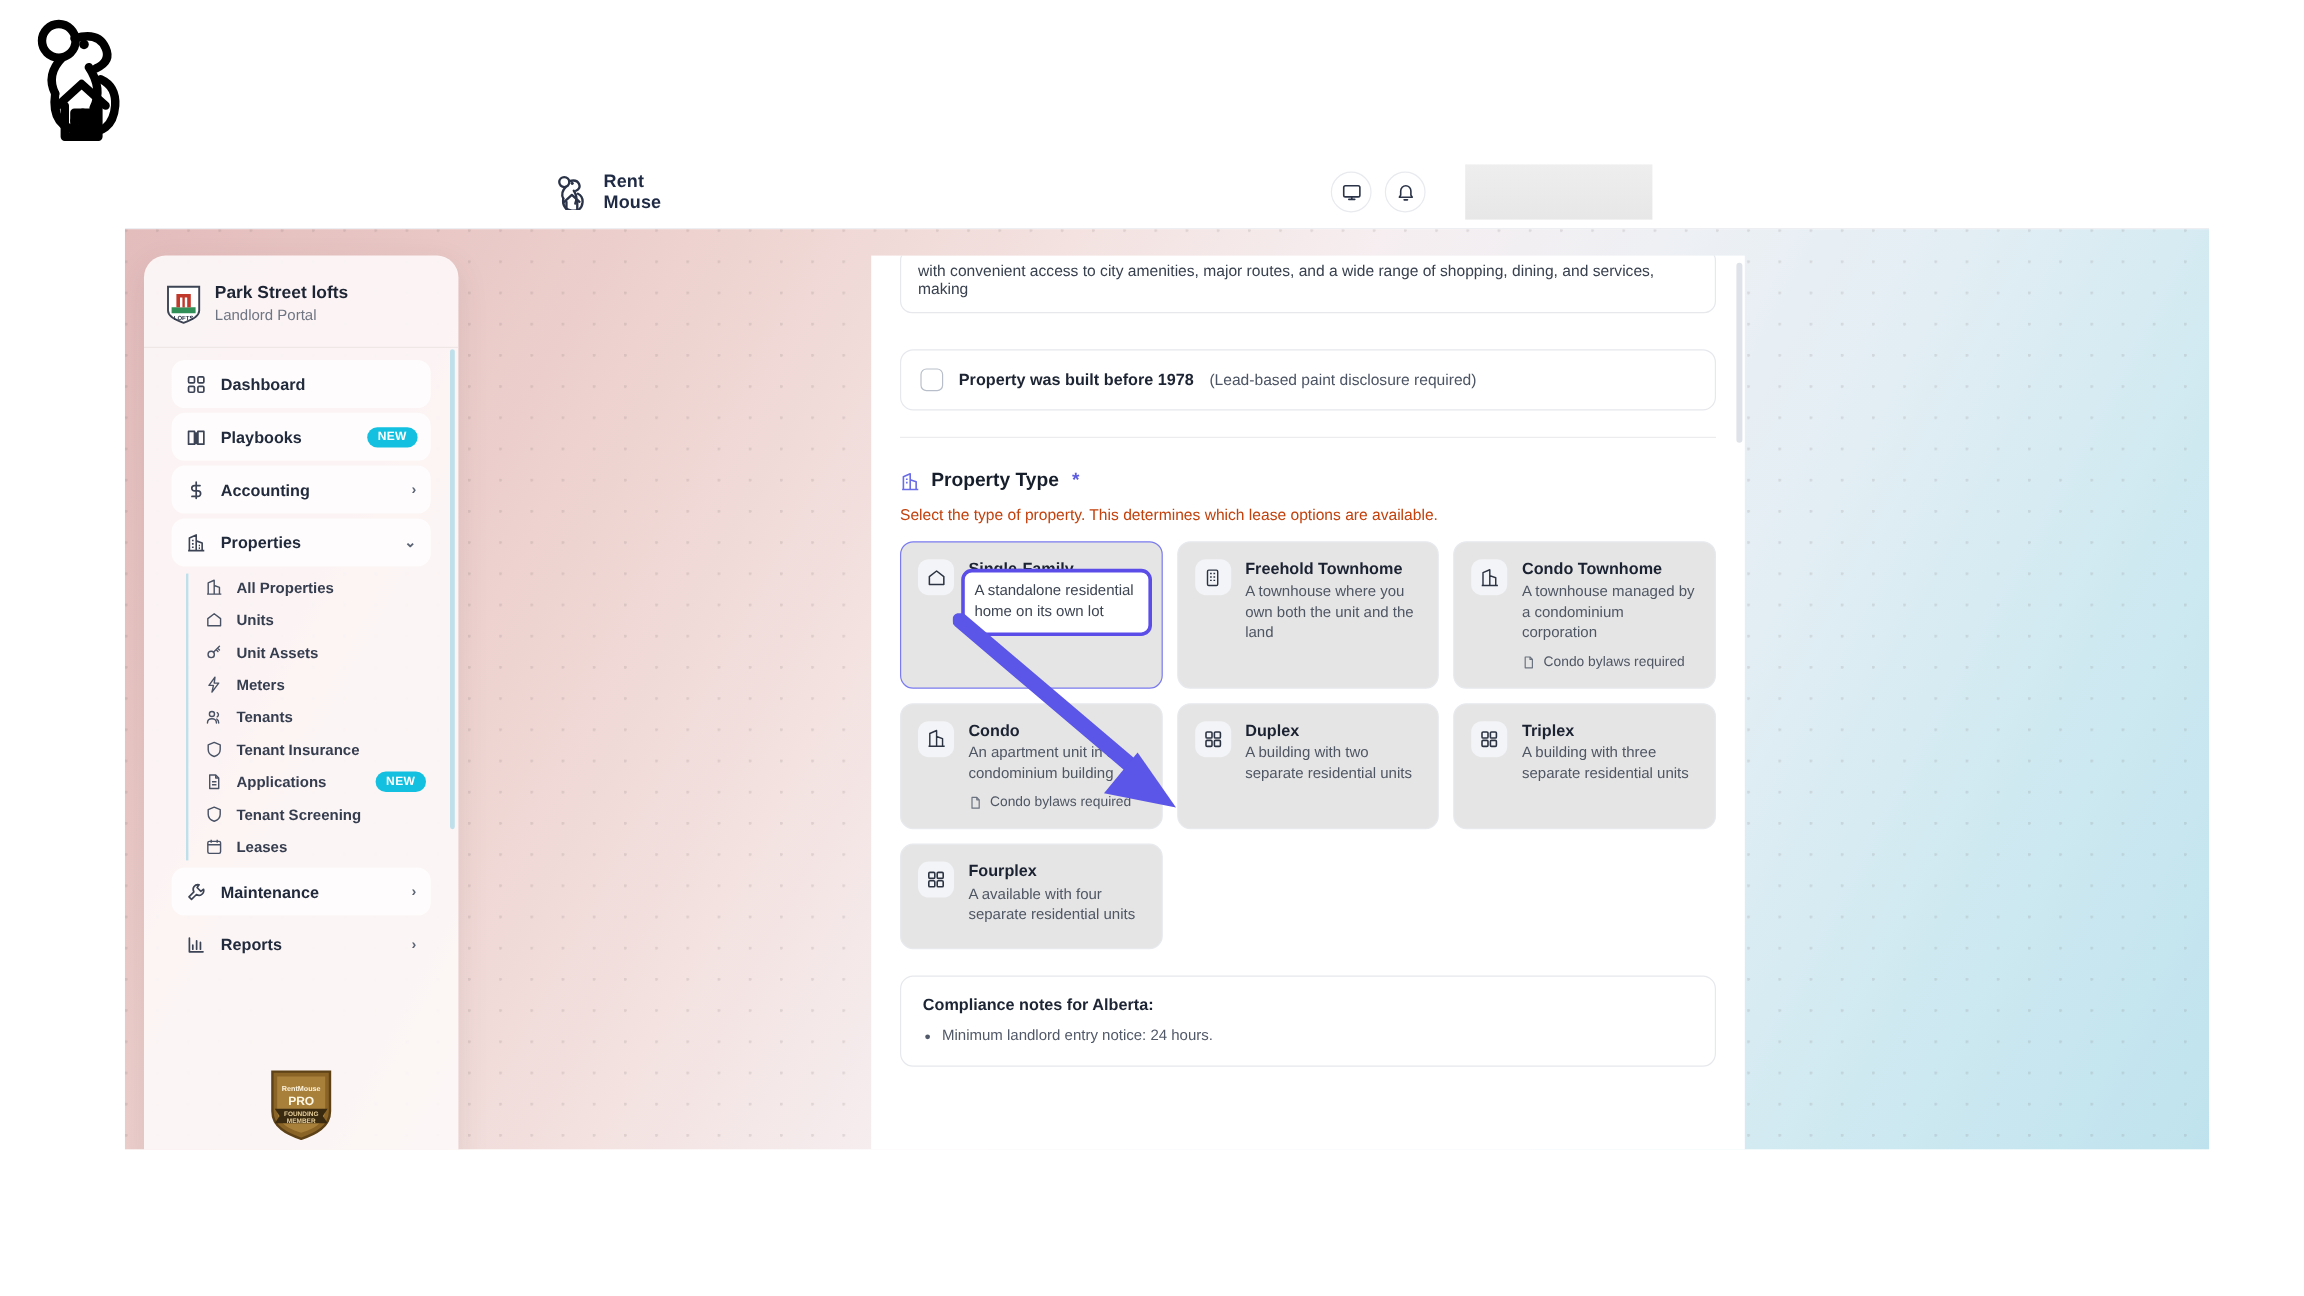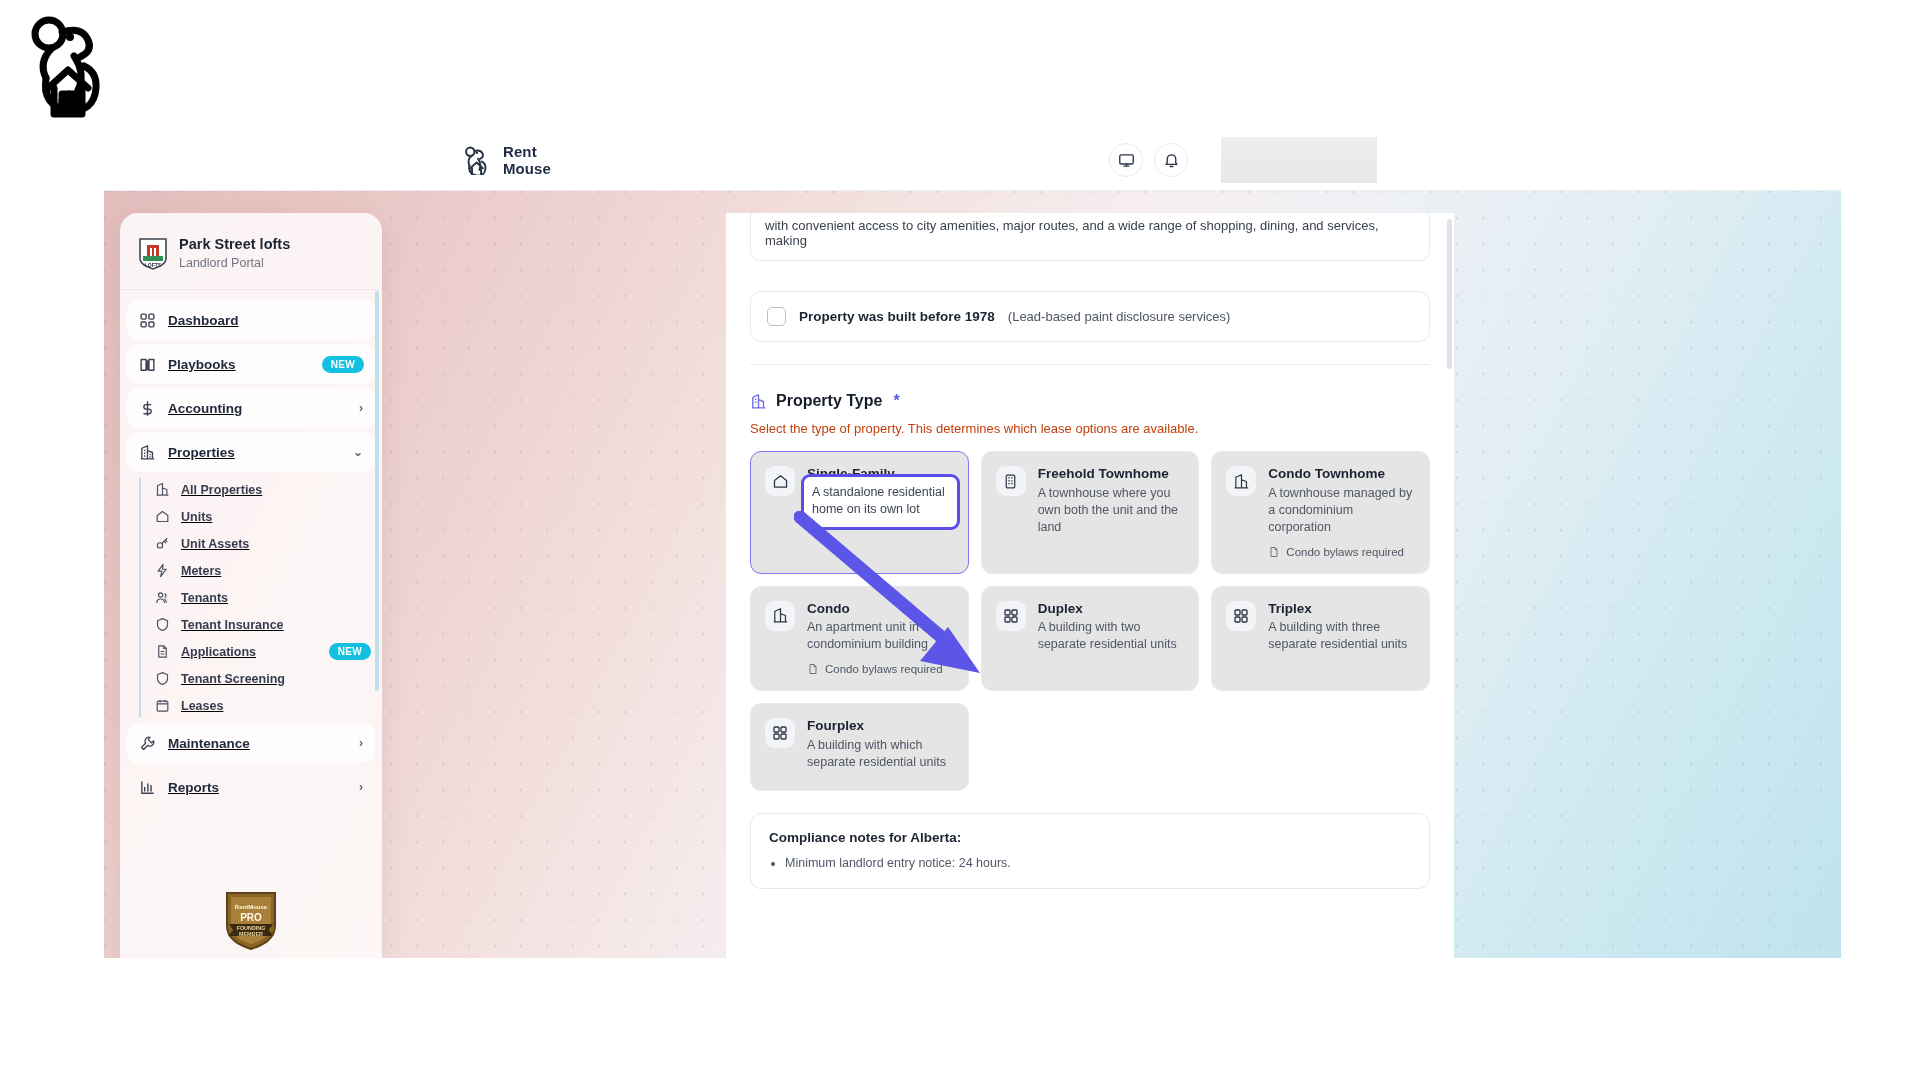--- a/index.html
+++ b/index.html
@@ -67,21 +67,21 @@
     border-radius: 18px;
     box-shadow: 0 8px 26px rgba(90,60,60,.10);
     overflow: hidden;
   }
   .sb-header { display: flex; align-items: center; gap: 11px; padding: 22px 18px 18px; }
   .sb-crest { width: 30px; height: 34px; flex: 0 0 auto; }
   .sb-title { font-size: 14.5px; font-weight: 700; color: #1d2433; line-height: 1.3; }
   .sb-sub { font-size: 12.5px; color: #6f7583; line-height: 1.3; margin-top: 1px; }
   .sb-divider { height: 1px; background: #efe6e6; margin: 0 0 10px; }
 
-  .sb-nav { position: relative; padding: 0 7px; text-decoration: underline; }
+  .sb-nav { position: relative; padding: 0 23px; }
   .nav-item {
     display: flex; align-items: center; gap: 12px;
     height: 40px; padding: 0 12px; border-radius: 11px;
     font-size: 13.5px; font-weight: 700; color: #222b3d;
     margin-bottom: 4px; position: relative;
   }
   .nav-item.card { background: rgba(255,255,255,.72); }
   .nav-item .chev { position: absolute; right: 12px; color: #5b6475; font-size: 12px; }
   .badge-new {
     position: absolute; right: 11px;
@@ -411,21 +411,21 @@
       <div class="content">
         <div class="content-inner">
 
           <div class="clipped-box">
             <span>with convenient access to city amenities, major routes, and a wide range of shopping, dining, and services, making</span>
           </div>
 
           <div class="check-row">
             <div class="checkbox"></div>
             <span class="check-label">Property was built before 1978</span>
-            <span class="check-note">(Lead-based paint disclosure services)</span>
+            <span class="check-note">(Lead-based paint disclosure required)</span>
           </div>
 
           <div class="hr"></div>
 
 
           <div class="section-head">
             <svg width="17" height="17" viewBox="0 0 24 24" fill="none" stroke="#6b6ce8" stroke-width="1.9" stroke-linejoin="round">
               <path d="M4 21V6l8-3.5V21M12 21V9.5l7 2.5V21M2.5 21h19"></path>
                 <path d="M7 9h2M7 13h2"></path>
             </svg>
@@ -533,21 +533,21 @@
               <div class="ptype-ico">
                 <svg width="16" height="16" viewBox="0 0 24 24" fill="none" stroke="currentColor" stroke-width="2">
                   <rect x="3" y="3" width="7.5" height="7.5" rx="1.4"></rect>
                     <rect x="13.5" y="3" width="7.5" height="7.5" rx="1.4"></rect>
                   <rect x="3" y="13.5" width="7.5" height="7.5" rx="1.4"></rect>
                     <rect x="13.5" y="13.5" width="7.5" height="7.5" rx="1.4"></rect>
                 </svg>
               </div>
               <div class="ptype-body">
                 <div class="ptype-name">Fourplex</div>
-                <div class="ptype-desc">A building with which separate residential units</div>
+                <div class="ptype-desc">A available with four separate residential units</div>
               </div>
             </div>
           </div>
 
           <div class="compliance">
             <div class="comp-title">Compliance notes for Alberta:</div>
             <ul class="comp-list">
               <li>Minimum landlord entry notice: 24 hours.</li>
             </ul>
           </div>

